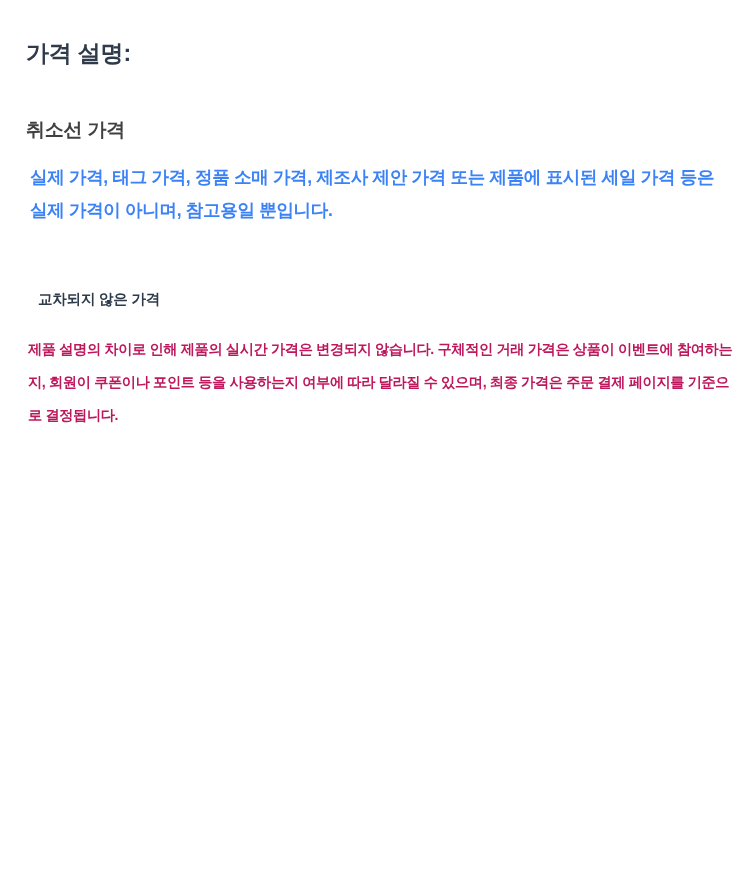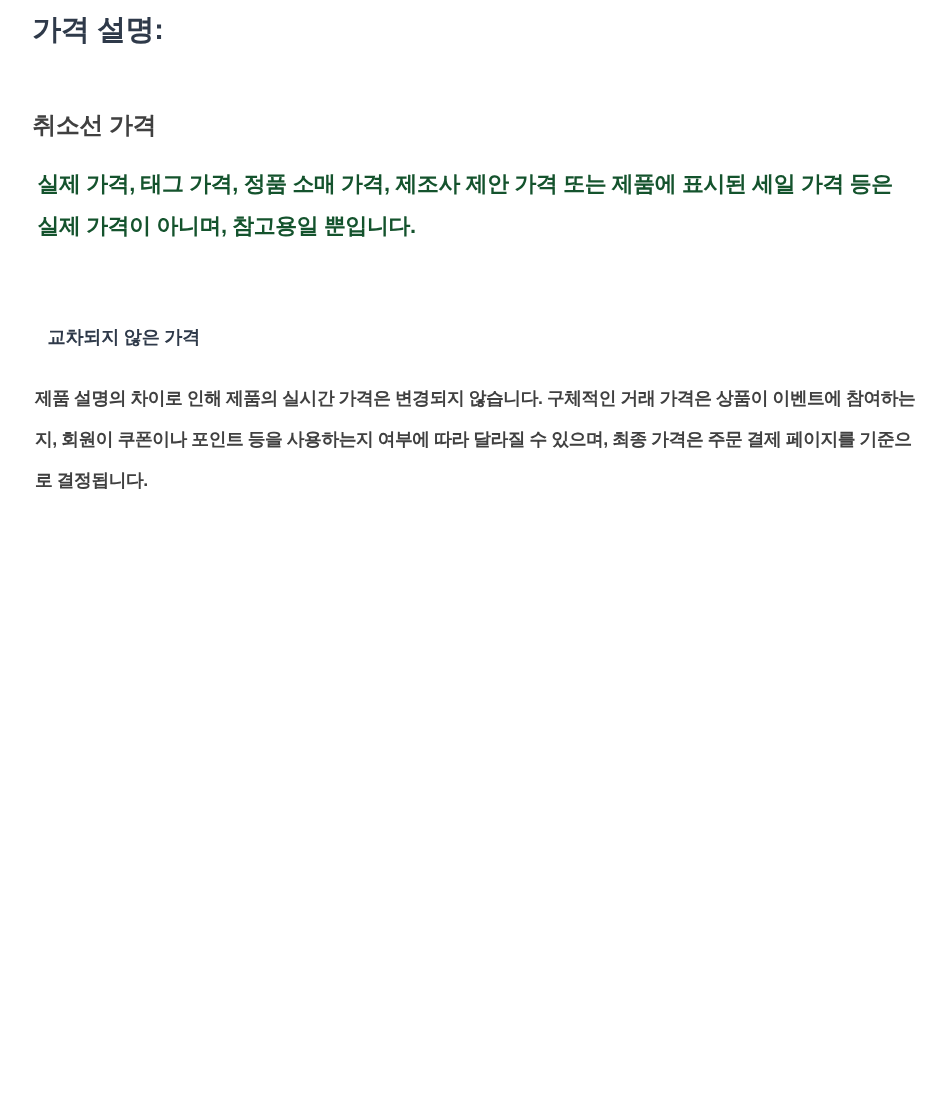--- a/index.html
+++ b/index.html
@@ -21,51 +21,51 @@
     box-sizing: border-box;
     padding: 0;
     background: #ffffff;
   }
   .main-title {
     font-size: 23px;
     font-weight: bold;
     color: #2f3a4a;
     letter-spacing: -0.2px;
     margin: 0;
-    padding: 8px 0 0 26px;
+    padding: 38px 0 0 26px;
   }
   .section-head {
     font-size: 19px;
     font-weight: bold;
     color: #404040;
     margin: 0;
     padding: 48px 16px 0 26px;
     letter-spacing: -0.2px;
   }
   .lead {
     font-size: 17.5px;
     font-weight: bold;
-    color: #14532d;
+    color: #3b82f6;
     line-height: 1.9;
     margin: 0;
     padding: 18px 19px 0 30px;
     letter-spacing: -0.3px;
   }
   .sub-head {
     font-size: 14.5px;
     font-weight: bold;
     color: #2f3a4a;
     margin: 12px;
     padding: 50px 0 0 26px;
     letter-spacing: -0.2px;
   }
   .para {
     font-size: 14.2px;
     font-weight: bold;
-    color: #404040;
+    color: #be185d;
     line-height: 2.35;
     margin: 0;
     padding: 12px 10px 0 28px;
     letter-spacing: -0.35px;
     text-align: left;
   }
   .para.gap-lg {
     padding-top: 42px;
   }
   .para.gap-md {

